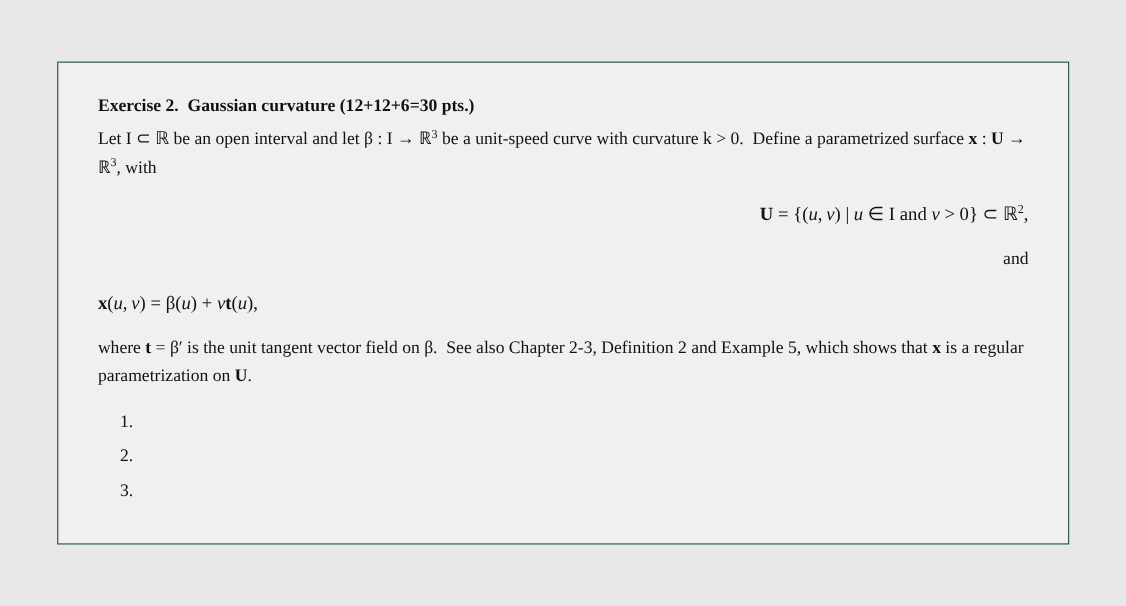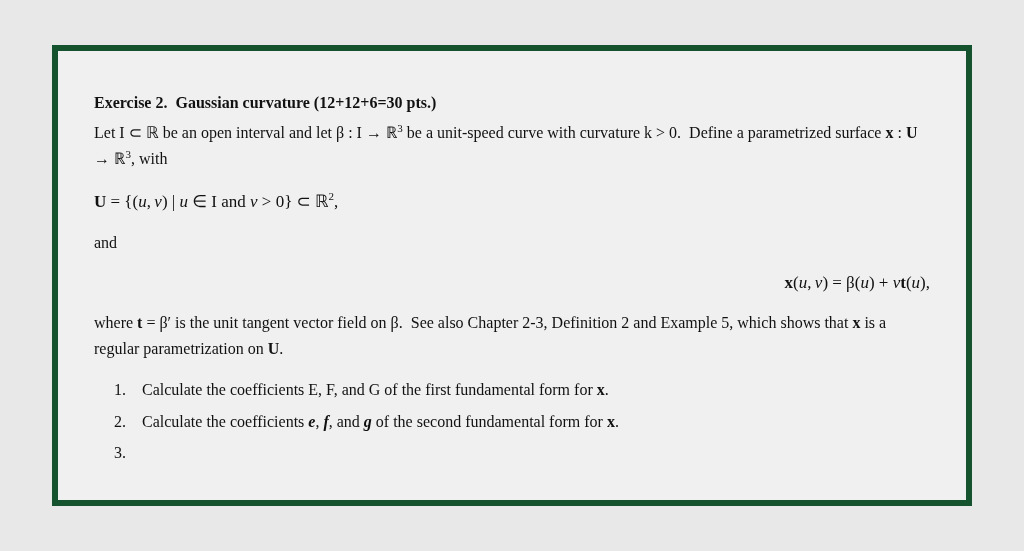--- a/index.html
+++ b/index.html
@@ -13,54 +13,55 @@
       height: 551px;
       background: #e8e8e8;
       display: flex;
       align-items: center;
       justify-content: center;
       font-family: 'Times New Roman', Times, serif;
     }
 
     .card {
       background: #f0f0f0;
-      border: 6px solid #14532d;
+      border: 1px solid #14532d;
       width: 920px;
-      padding: 40px 36px 28px 36px;
+      padding: 28px 36px 28px 36px;
       font-size: 16px;
       line-height: 1.55;
       color: #111;
     }
 
     .title {
       font-family: 'Times New Roman', Times, serif;
       font-weight: bold;
       font-size: 16px;
       margin-bottom: 4px;
     }
 
     .intro-text {
       margin-bottom: 12px;
       font-size: 16px;
       line-height: 1.6;
     }
 
     .math-block {
-      text-align: left;
+      text-align: right;
       margin: 16px 0 16px 0;
       font-size: 17px;
     }
 
     .and-text {
       margin-bottom: 4px;
       font-size: 16px;
+      text-align: right;
     }
 
     .math-block2 {
-      text-align: right;
+      text-align: left;
       margin: 14px 0 14px 0;
       font-size: 17px;
     }
 
     .description-text {
       font-size: 16px;
       line-height: 1.6;
       margin-bottom: 16px;
     }
 
@@ -117,30 +118,24 @@
 
   <div class="description-text">
     where <span class="math-bf">t</span> = β′ is the unit tangent vector field on β.&nbsp; See also Chapter 2-3, Definition
     2 and Example 5, which shows that <span class="math-bf">x</span> is a regular parametrization on <span style="font-family: serif; font-weight: bold;">U</span>.
   </div>
 
   <div class="list-items">
 
     <div class="list-item">
       <span class="list-num">1.</span>
-      <span>
-        Calculate the coefficients E, F, and G of the first fundamental form for <span class="math-bf">x</span>.
-      </span>
     </div>
 
     <div class="list-item">
       <span class="list-num">2.</span>
-      <span>
-        Calculate the coefficients <span style="font-style: italic; font-weight: bold;">e</span>, <span style="font-style: italic; font-weight: bold;">f</span>, and <span style="font-style: italic; font-weight: bold;">g</span> of the second fundamental form for <span class="math-bf">x</span>.
-      </span>
     </div>
 
     <div class="list-item">
       <span class="list-num">3.</span>
     </div>
 
   </div>
 </div>
 
 </body></html>

